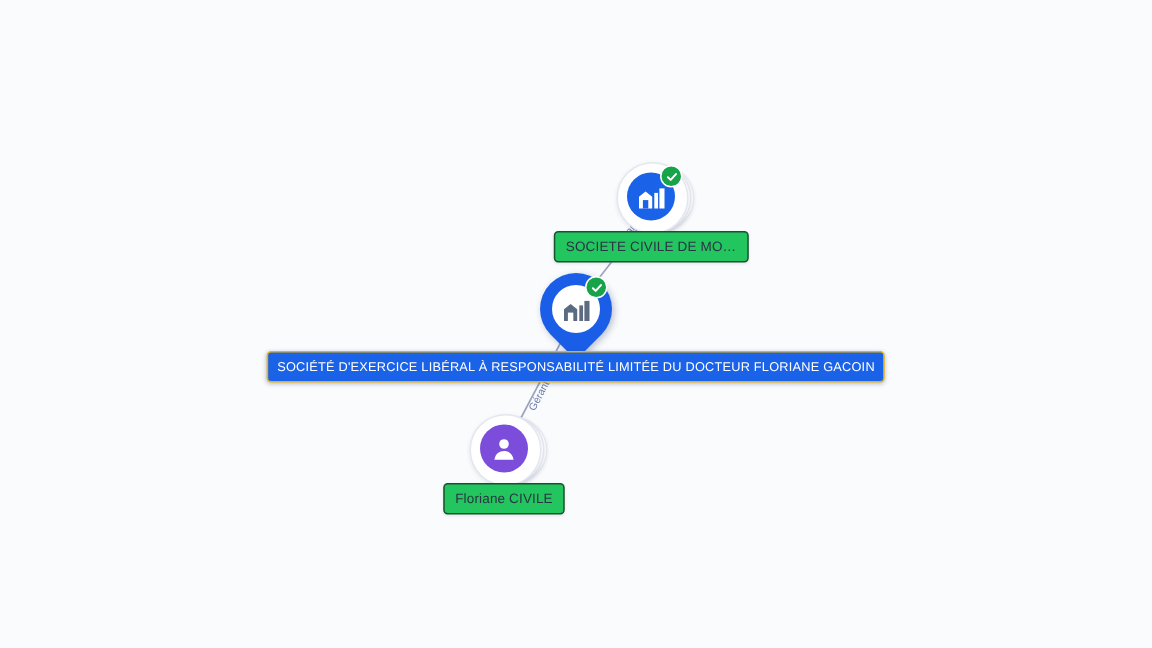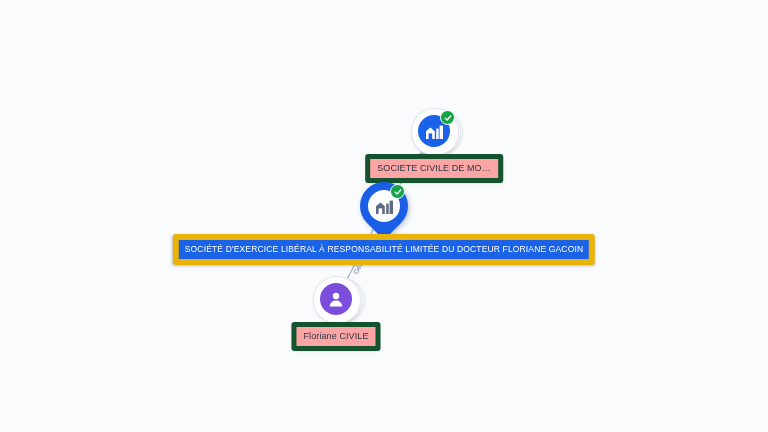--- a/index.html
+++ b/index.html
@@ -104,29 +104,29 @@
 
   
   .label {
     position: absolute;
     white-space: nowrap;
     font-size: 9px;
     line-height: 12px;
     letter-spacing: .1px;
     padding: 3px 7px 4px 7px;
     border-radius: 3px;
-    background: #fca5a5;
-    border: 5px solid #14532d;
+    background: #22c55e;
+    border: 1px solid #14532d;
     color: #2b3445;
     box-shadow: 0 1px 2px rgba(30,40,70,0.10);
     transform: translateX(-50%);
   }
   .label.highlight {
     background: #1a62e8;
-    border: 6px solid #eab308;
+    border: 1px solid #eab308;
     color: #ffffff;
     font-size: 8.5px;
     letter-spacing: .15px;
     padding: 3px 6px 4px 6px;
     box-shadow: 0 1px 3px rgba(20,50,120,0.30);
   }
 
   
   .edge-label {
     position: absolute;

